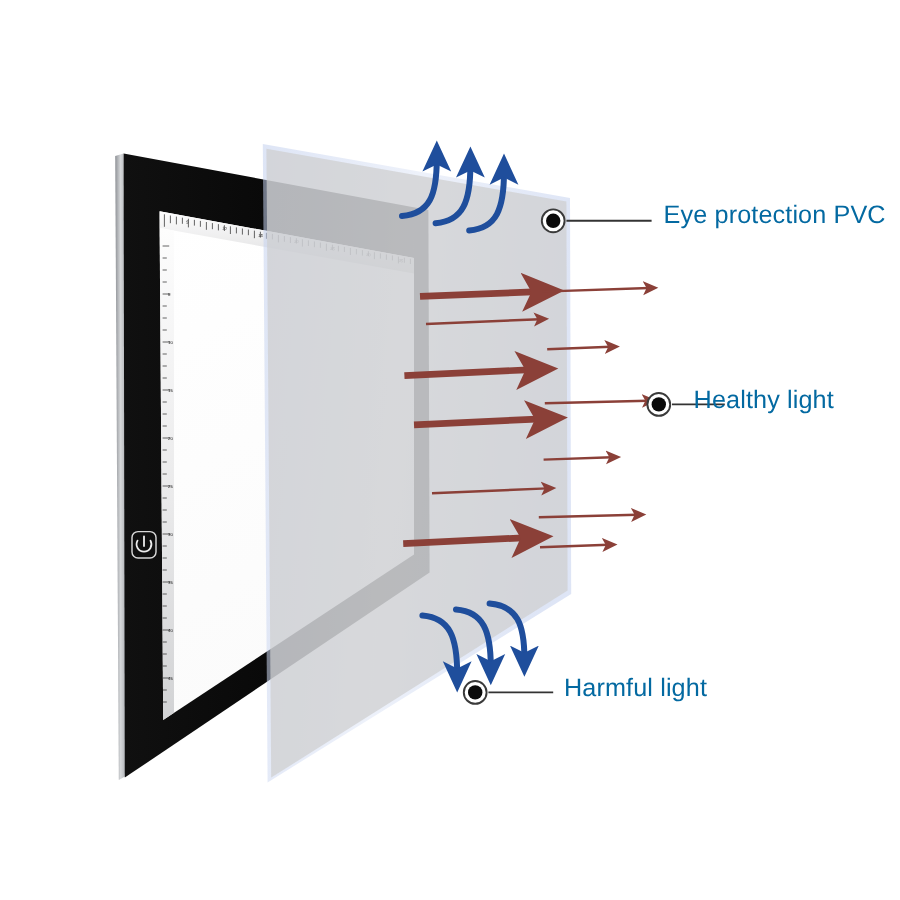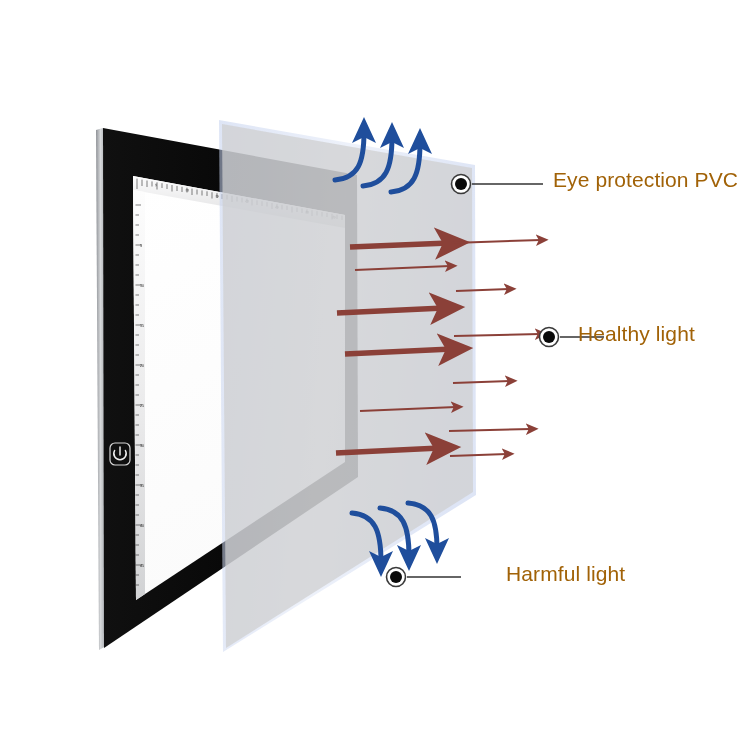--- a/index.html
+++ b/index.html
@@ -21,27 +21,27 @@
     position: absolute;
     left: 0;
     top: 0;
     width: 750px;
     height: 750px;
   }
   .callout-label {
     position: absolute;
     font-family: "Liberation Sans", sans-serif;
     font-size: 21px;
-    color: #a16207;
+    color: #0369a1;
     white-space: nowrap;
     letter-spacing: 0.1px;
   }
   #label-pvc  { left: 553px; top: 168px; }
   #label-healthy { left: 578px; top: 322px; }
-  #label-harmful { left: 470px; top: 562px; margin-left: 36px; }
+  #label-harmful { left: 470px; top: 562px; }
 </style>
 </head>
 <body>
 
 <div id="stage">
 
   <svg class="layer" viewBox="0 0 750 750">
     <defs>
       <linearGradient id="bezelGrad" x1="0" y1="0" x2="1" y2="0">
         <stop offset="0%" stop-color="#101010"></stop>

